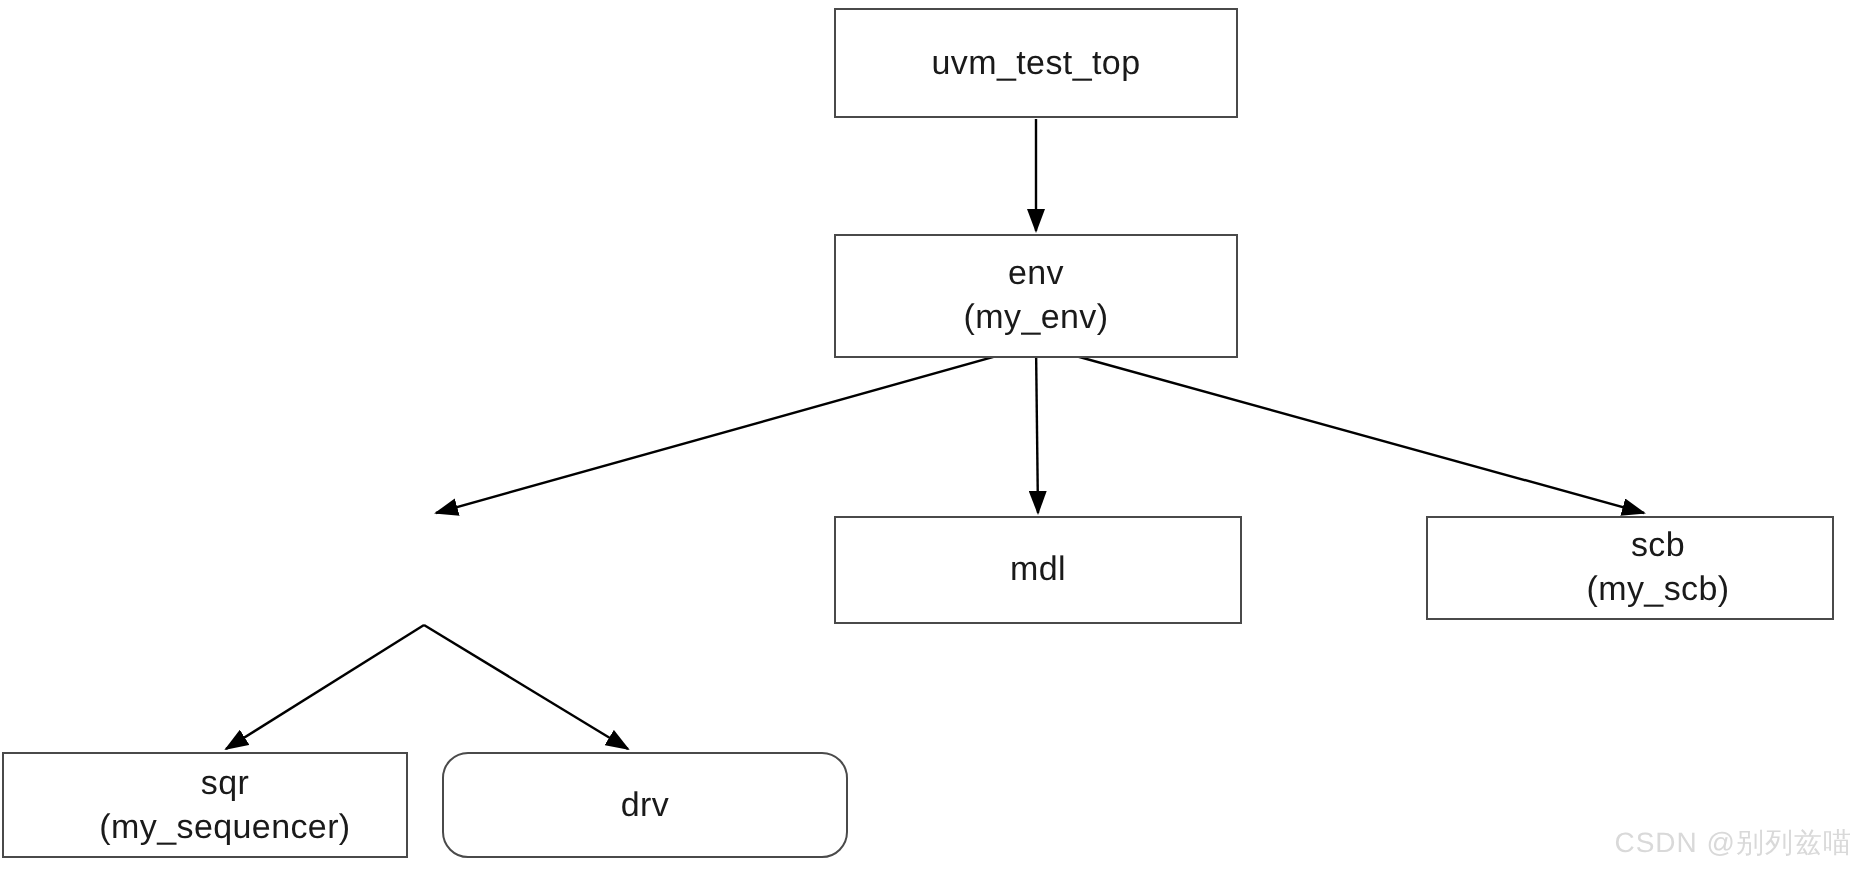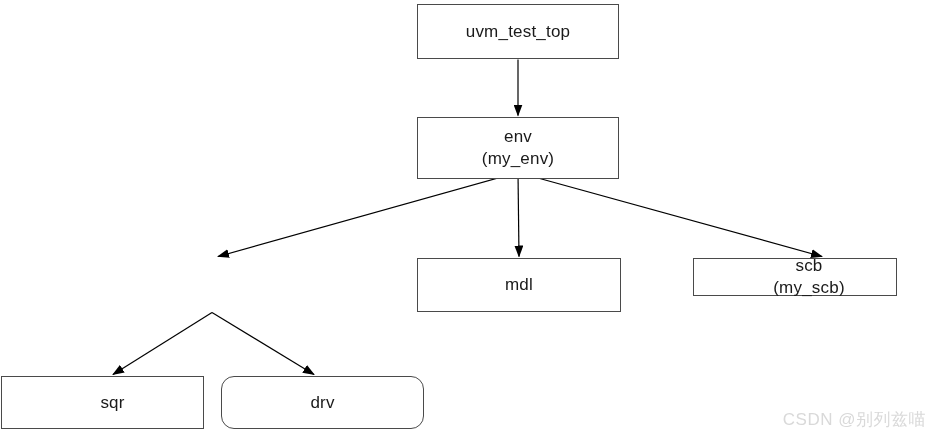--- a/index.html
+++ b/index.html
@@ -40,21 +40,21 @@
   }
   .node span {
     display: block;
     white-space: nowrap;
   }
   .watermark {
     position: absolute;
     right: 6px;
     bottom: 6px;
     color: #d9d9d9;
-    font-size: 17px;
+    font-size: 14px;
     letter-spacing: 0.5px;
     user-select: none;
   }
 </style>
 </head>
 <body>
 
 <div class="canvas">
 
   <svg class="edges" width="932" height="437" viewBox="0 0 932 437" xmlns="http://www.w3.org/2000/svg">
@@ -78,27 +78,28 @@
   <div class="node" style="left:402px; top:117px; width:202px; height:62px;margin-left:15px;">
     <span>env</span>
     <span>(my_env)</span>
   </div>
 
 
   <div class="node" style="left:417px; top:258px; width:204px; height:54px;">
     <span>mdl</span>
   </div>
 
-  <div class="node" style="left:693px; top:258px; width:204px; height:38px;padding-left:28px;">
+  <div class="node" style="left:713px; top:258px; width:204px; height:52px;padding-left:28px;">
     <span>scb</span>
     <span>(my_scb)</span>
   </div>
 
   <div class="node" style="left:1px; top:376px; width:203px; height:53px;padding-left:20px;">
     <span>sqr</span>
+    <span>(my_sequencer)</span>
   </div>
 
   <div class="node" style="left:221px; top:376px; width:203px; height:53px;border-radius:13px;">
     <span>drv</span>
   </div>
 
   <div class="watermark">CSDN @别列兹喵</div>
 
 </div>
 

